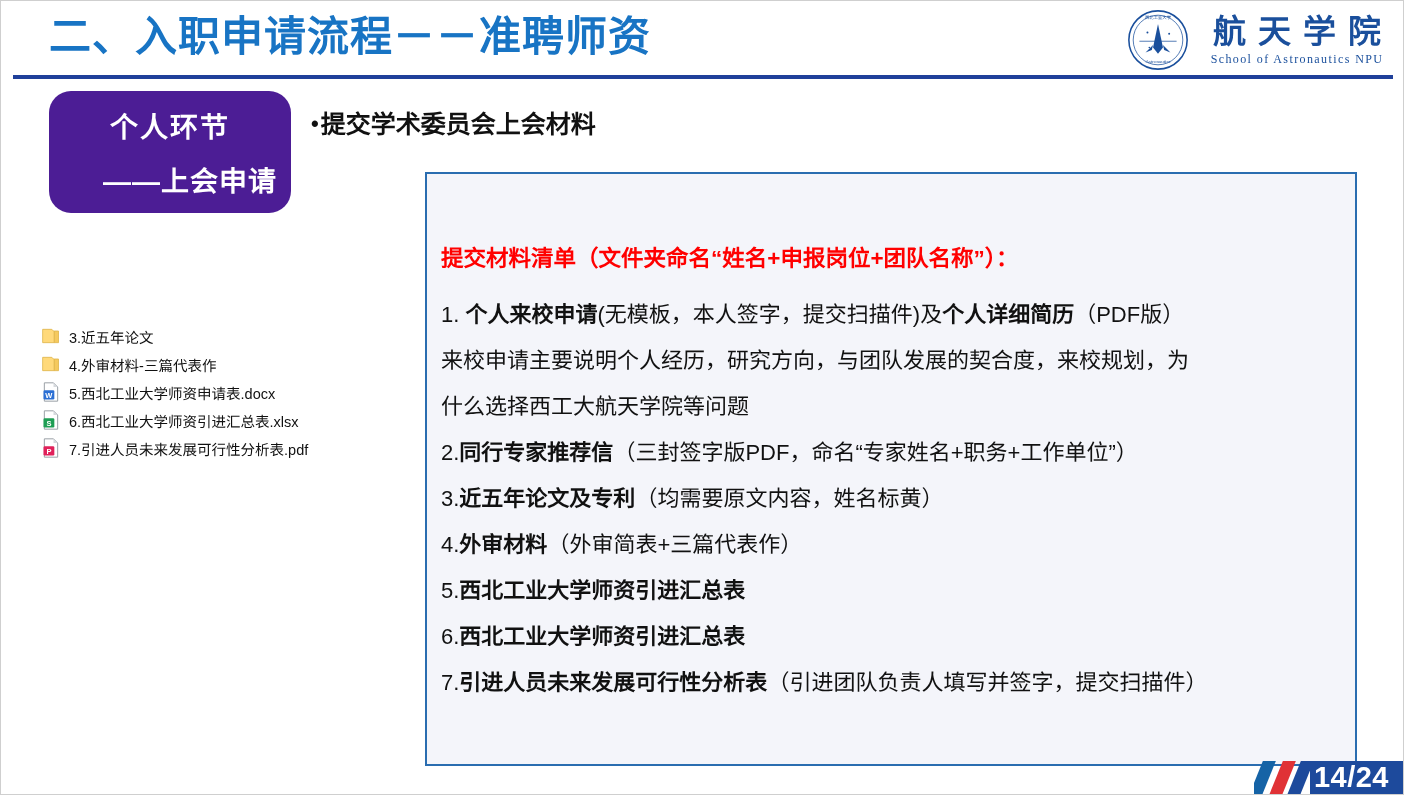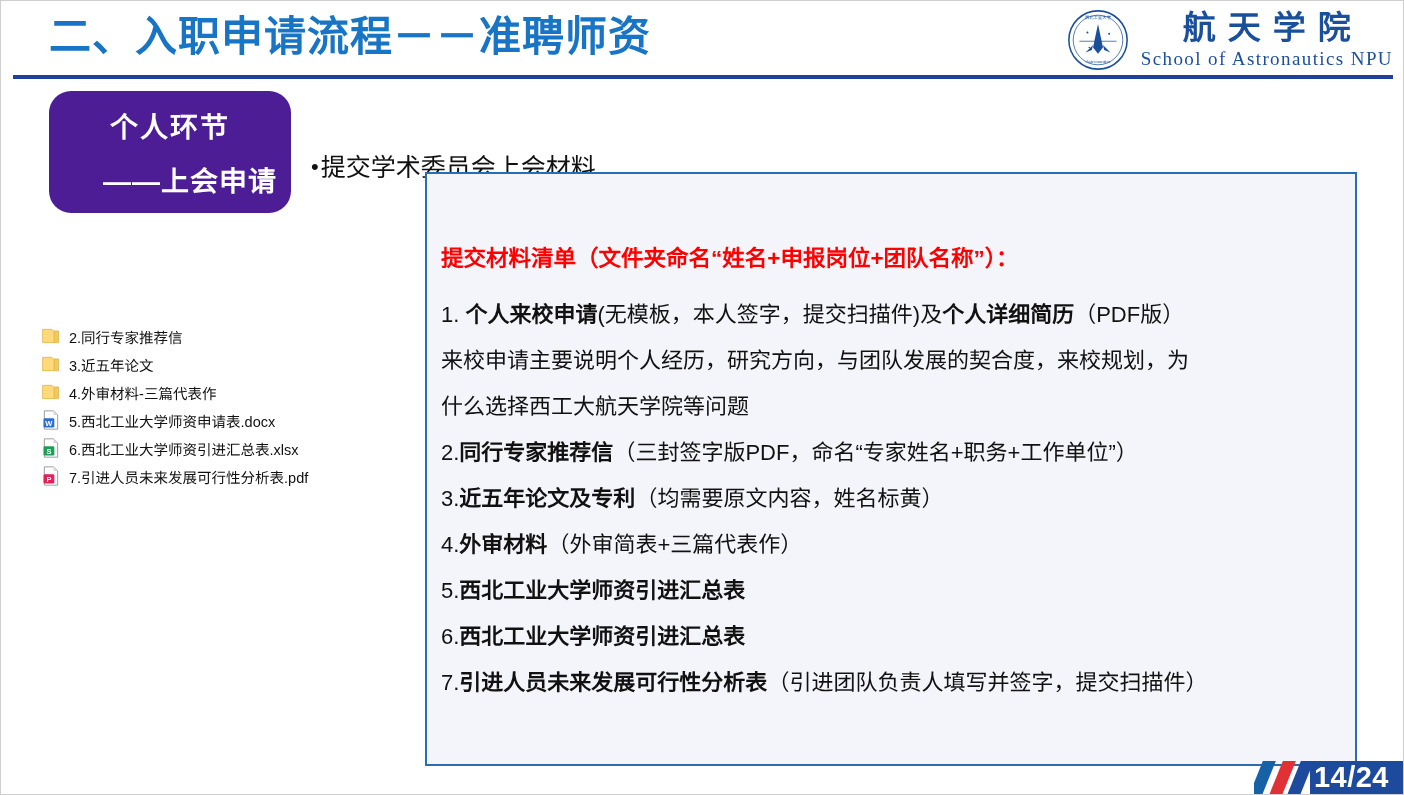--- a/index.html
+++ b/index.html
@@ -65,21 +65,21 @@
   #logo-cn {
     font-size: 33px;
     font-weight: bold;
     color: #1a4f9c;
     letter-spacing: 12px;
     text-indent: 12px;
     font-family: "Liberation Serif", "DejaVu Serif", serif;
     text-align: right;
   }
   #logo-en {
-    font-size: 19px;
+    font-size: 12px;
     color: #1a4f9c;
     letter-spacing: 1.4px;
     margin-top: 4px;
     font-family: "Liberation Serif", "DejaVu Serif", serif;
   }
 
   
   #stage-pill {
     position: absolute;
     left: 48px;
@@ -99,24 +99,23 @@
   }
   #stage-pill .line1 { text-align: center; margin-bottom: 14px; letter-spacing: 2px;}
   #stage-pill .line2 { text-align: right; letter-spacing: 1px; }
 
   
   #bullet-heading {
     position: absolute;
     left: 310px;
     top: 103px;
     font-size: 25px;
-    font-weight: normal;
+    font-weight: bold;
     color: #111111;
     white-space: nowrap;
-    margin-top: 43px;
   }
   #bullet-heading .dot {
     font-size: 22px;
     vertical-align: 2px;
     margin-right: 2px;
   }
 
   
   #file-list {
     position: absolute;
@@ -243,27 +242,20 @@
   <div id="bullet-heading">
     <span class="dot">•</span><span>提交学术委员会上会材料</span>
   </div>
 
   <div id="file-list">
       <div class="file-row">
         <svg viewBox="0 0 24 24" class="file-icon">
           <path d="M2 4 h11 l2 2 h1 v14 H2 Z" fill="#ffd97a" stroke="#e0b64c" stroke-width="1"></path>
           <path d="M16 6 h5 v14 h-5 Z" fill="#f5c95e" stroke="#e0b64c" stroke-width="1"></path>
         </svg>
-        <span class="file-label">2.同行专家推荐信</span>
-      </div>
-      <div class="file-row">
-        <svg viewBox="0 0 24 24" class="file-icon">
-          <path d="M2 4 h11 l2 2 h1 v14 H2 Z" fill="#ffd97a" stroke="#e0b64c" stroke-width="1"></path>
-          <path d="M16 6 h5 v14 h-5 Z" fill="#f5c95e" stroke="#e0b64c" stroke-width="1"></path>
-        </svg>
         <span class="file-label">3.近五年论文</span>
       </div>
       <div class="file-row">
         <svg viewBox="0 0 24 24" class="file-icon">
           <path d="M2 4 h11 l2 2 h1 v14 H2 Z" fill="#ffd97a" stroke="#e0b64c" stroke-width="1"></path>
           <path d="M16 6 h5 v14 h-5 Z" fill="#f5c95e" stroke="#e0b64c" stroke-width="1"></path>
         </svg>
         <span class="file-label">4.外审材料-三篇代表作</span>
       </div>
       <div class="file-row">

